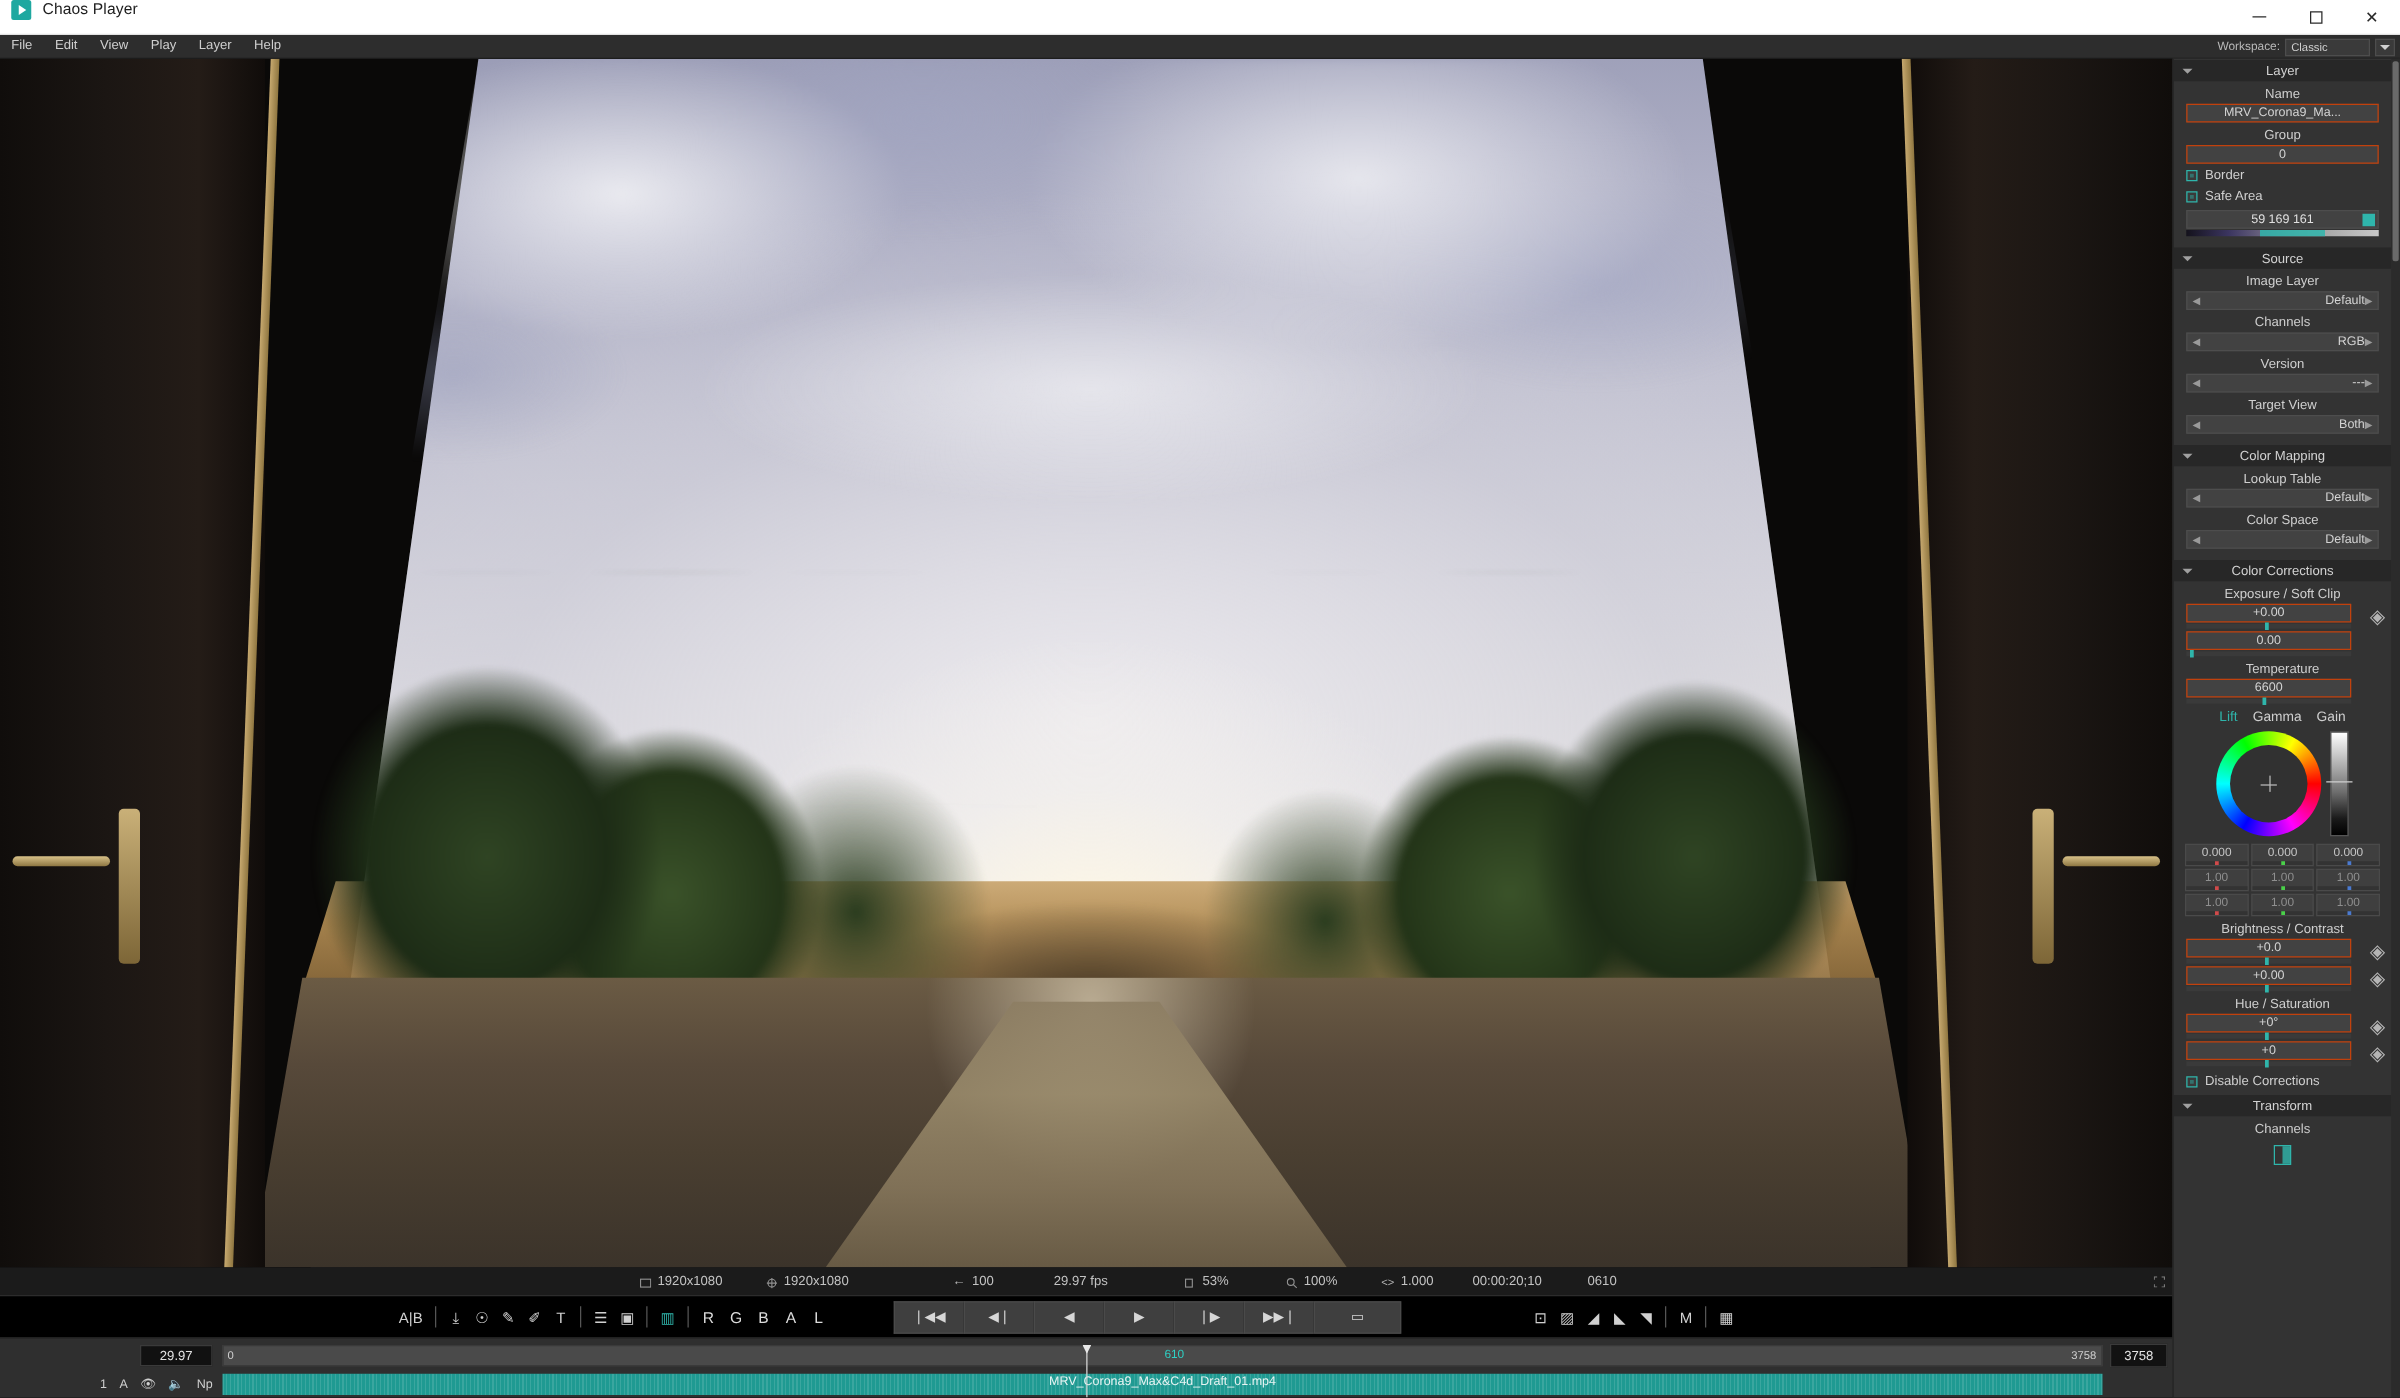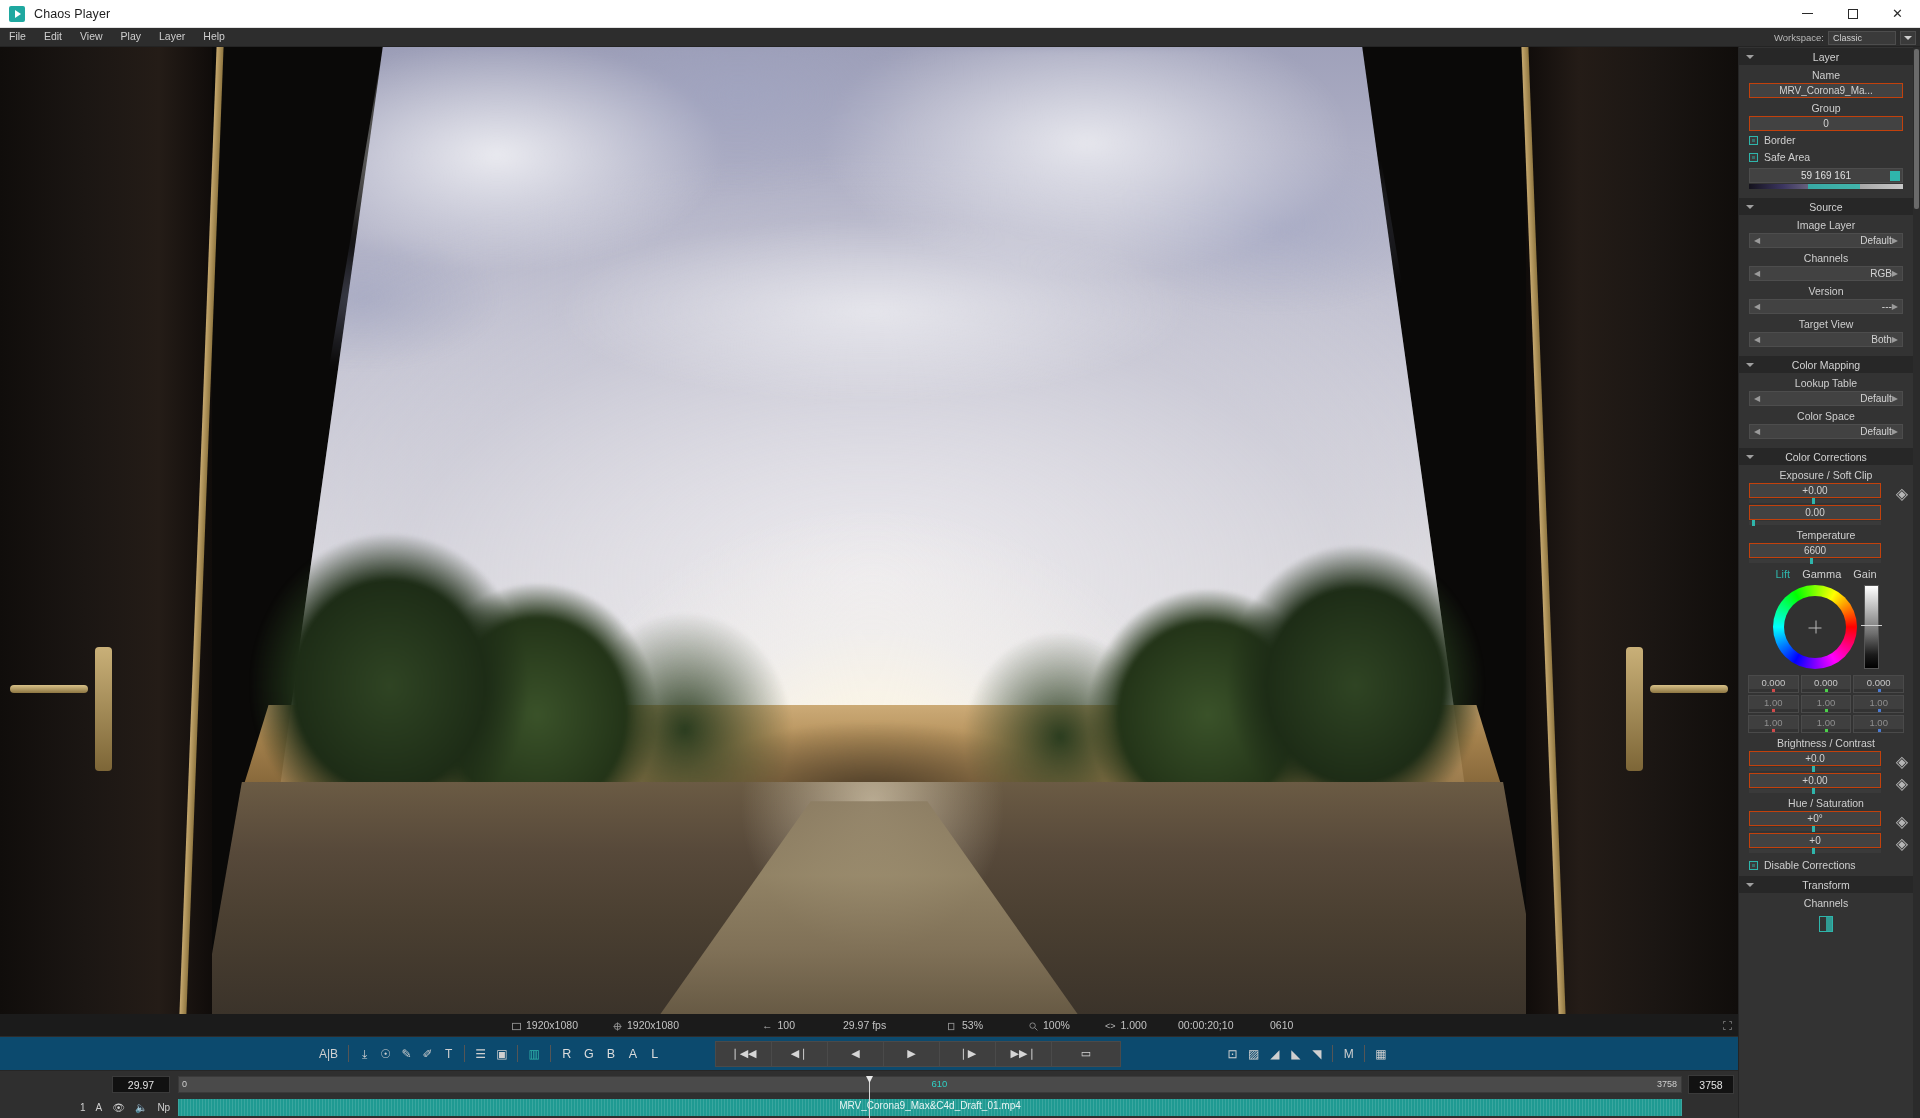--- a/index.html
+++ b/index.html
@@ -7,21 +7,21 @@
     width: 1920px; height: 1118px;
     background: #2b2b2b;
     font-family: "Liberation Sans", sans-serif;
     overflow: hidden;
     color: #c8c8c8;
   }
   #app { position: relative; width: 1920px; height: 1118px; display: flex; flex-direction: column; }
 
   
   .titlebar {
-    height: 39px; background: #ffffff; display: flex; align-items: center;
+    height: 39px; background: #ffffff; display: flex; align-items: flex-start;
     flex: 0 0 27px; border-bottom: 1px solid #e2e2e2;
   }
   .titlebar .app-icon {
     width: 16px; height: 16px; margin-left: 9px; margin-right: 9px;
     background: #1fa8a0; border-radius: 2px; position: relative;
     display: flex; align-items: center; justify-content: center;
   }
   .titlebar .app-icon::after {
     content: ""; width: 0; height: 0;
     border-left: 6px solid #ffffff;
@@ -155,21 +155,21 @@
   
   .infobar {
     flex: 0 0 22px; height: 22px; display: flex; align-items: center;
     background: #1b1b1b; font-size: 10.5px; color: #c3c3c3; position: relative;
   }
   .infobar .grp { display: flex; align-items: flex-end; gap: 5px; position: absolute; }
   .ico-s { width: 9px; height: 9px; opacity: .75; display:inline-block; }
 
   
   .toolbar {
-    flex: 0 0 34px; height: 34px; background: #0c4a6e; display: flex; align-items: center;
+    flex: 0 0 34px; height: 34px; background: #000000; display: flex; align-items: center;
     position: relative; border-top: 1px solid #2c2c2c;
   }
   .tb-group { display: flex; align-items: center; height: 26px; position: absolute; }
   .tb-btn {
     min-width: 21px; height: 26px; display: flex; align-items: center; justify-content: center;
     color: #d0d0d0; font-size: 12px; padding: 0 5px;
   }
   .tb-sep { width: 1px; height: 17px; background: #555; margin: 0 5px; }
   .tb-ch { min-width: 22px; height: 26px; display: flex; align-items: center; justify-content: center;
            font-size: 12.5px; color: #dcdcdc; }

